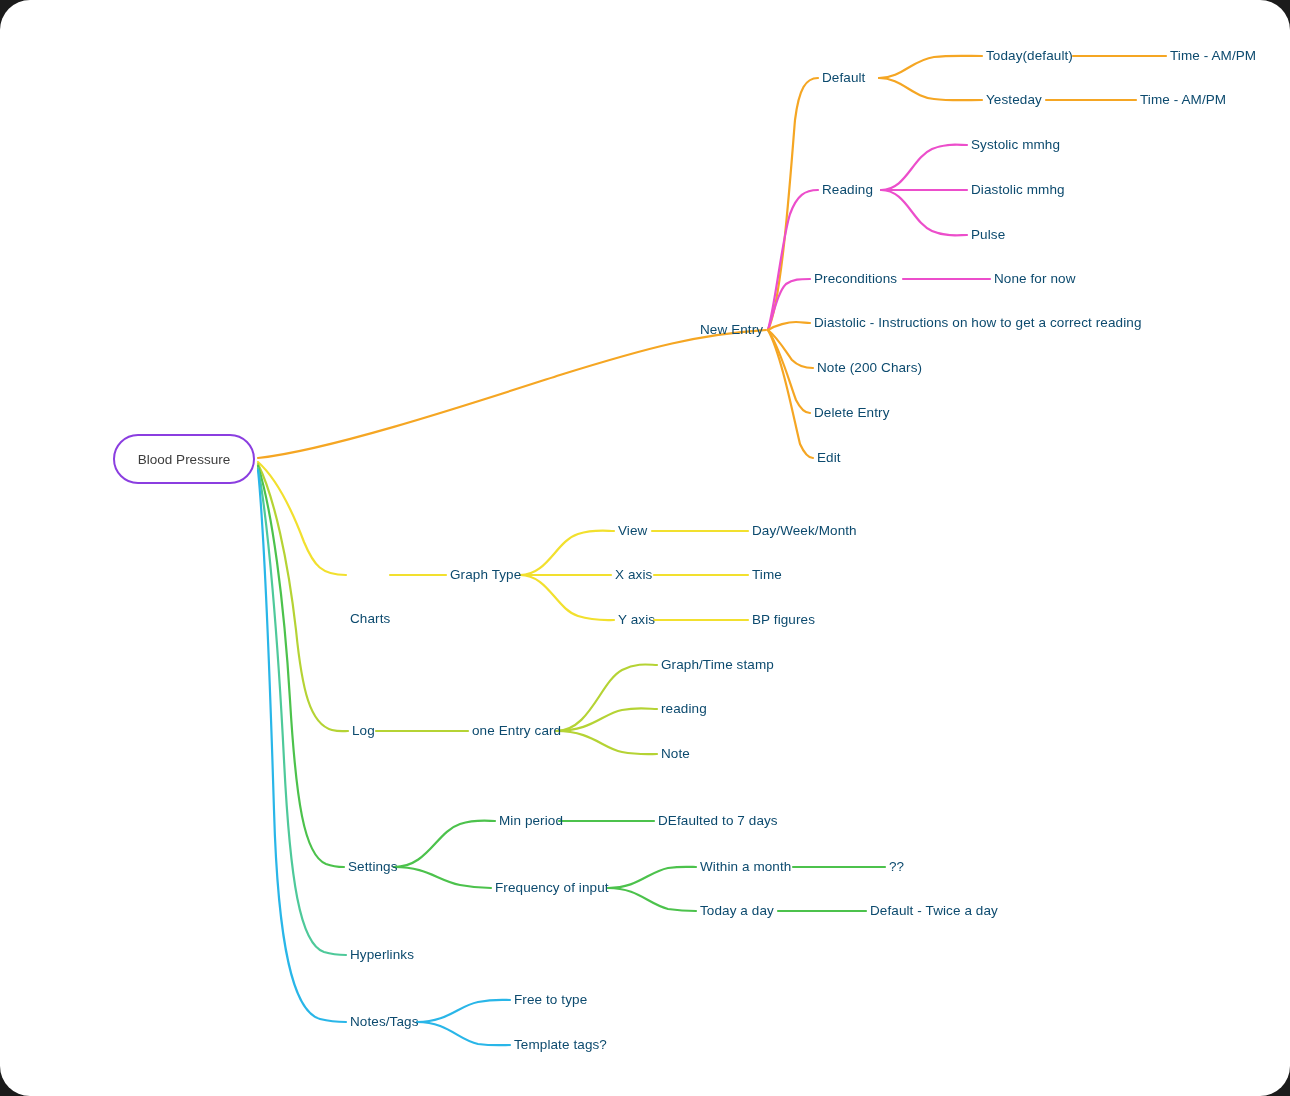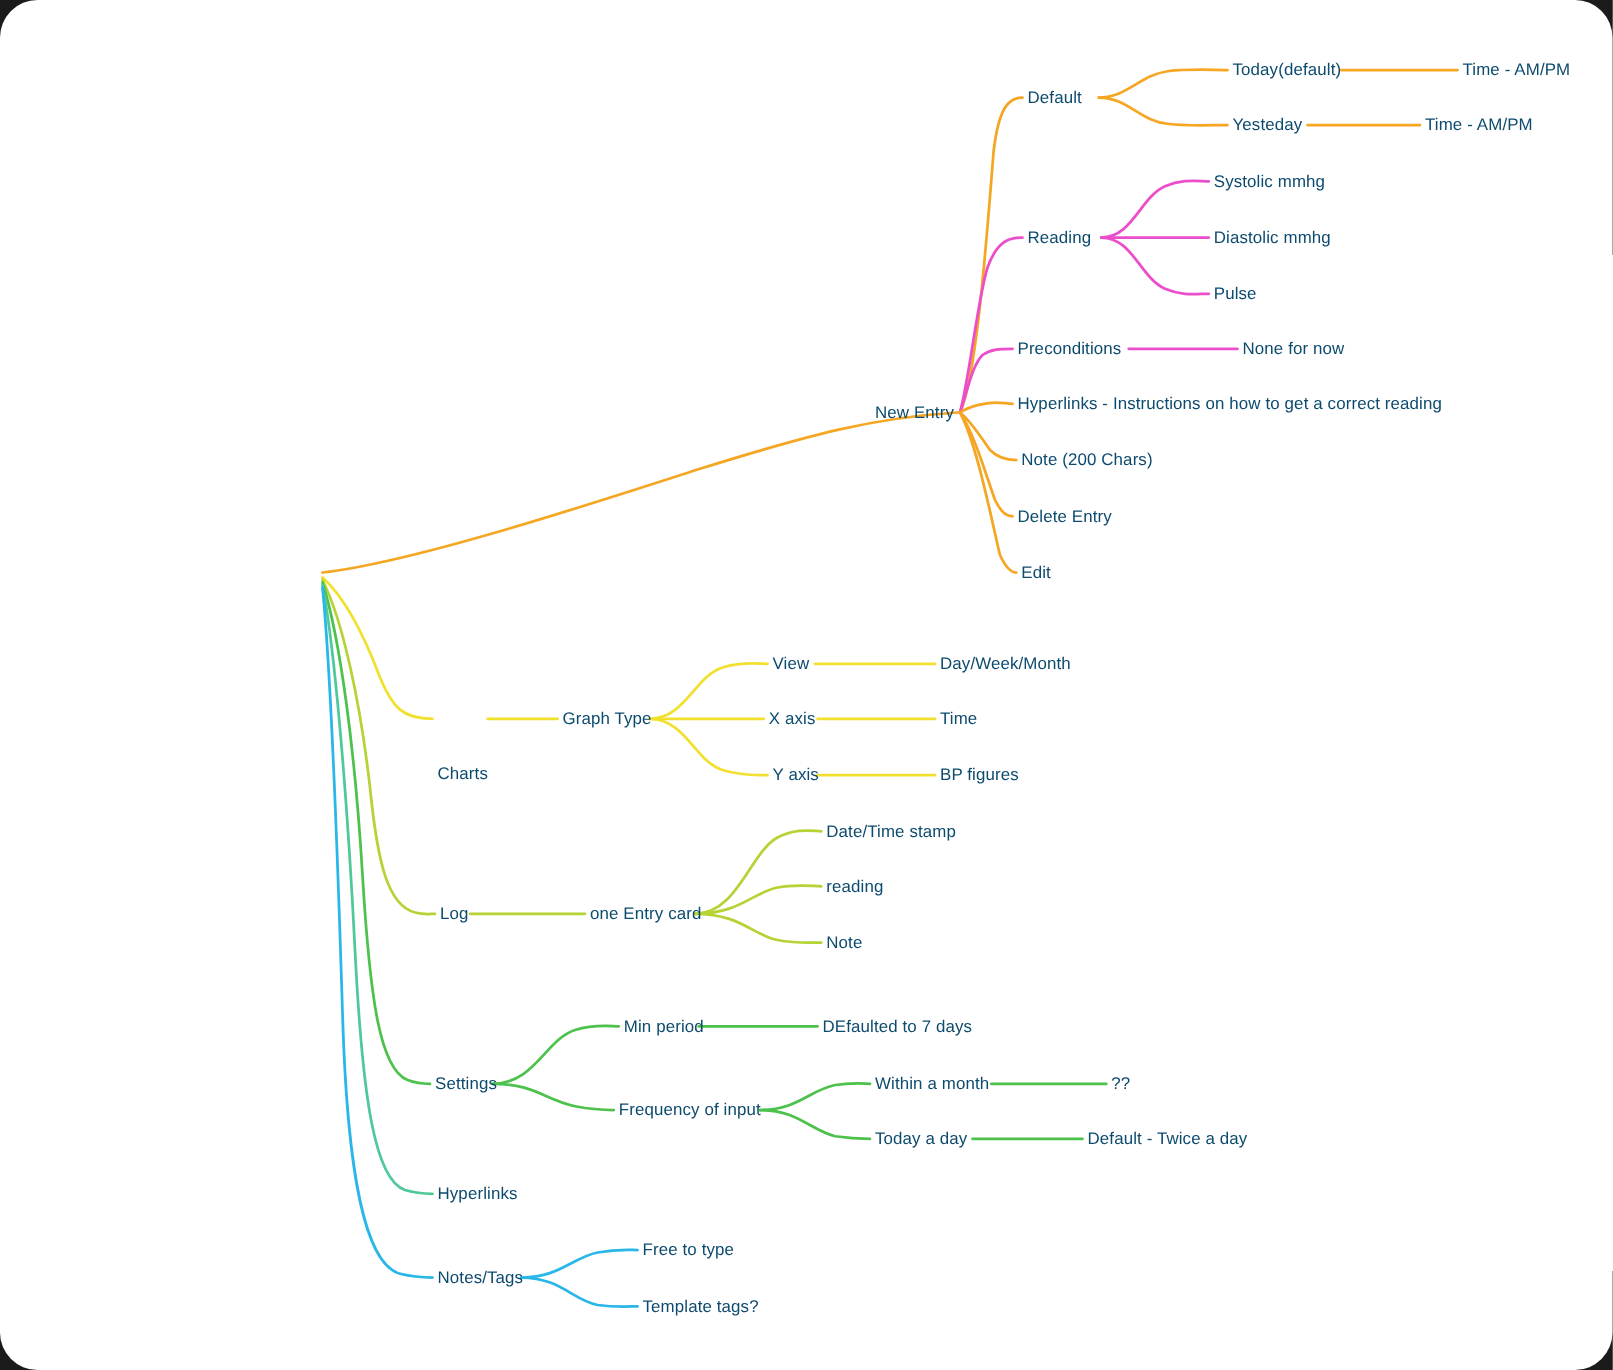--- a/index.html
+++ b/index.html
@@ -117,50 +117,53 @@
       <path stroke="#4cc24c" d="M778,911 L866,911"></path>
 
       <path stroke="#4ec99a" d="M258,468 C268,520 278,640 284,760 C290,880 300,944 324,952 C334,955 342,955 346,955"></path>
 
       <path stroke="#29b6e8" d="M258,470 C264,530 270,680 274,810 C278,950 294,1012 320,1019 C332,1022 342,1022 346,1022"></path>
       <path stroke="#29b6e8" d="M417,1022 C448,1022 458,1006 478,1002 C494,999 504,1000 510,1000"></path>
       <path stroke="#29b6e8" d="M417,1022 C448,1022 458,1040 478,1044 C494,1046 504,1045 510,1045"></path>
     </g>
   </svg>
 
+  <div id="root-node" style="left: 113px; top: 434px; width: 142px; height: 50px; border-color: rgb(139, 62, 224);">
+    <span>Blood Pressure</span>
+  </div>
 
   <div class="node anchor-left" id="n-new-entry" style="left: 700px; top: 330px;">New Entry</div>
   <div class="node anchor-left" id="n-calendar" style="left: 822px; top: 78px;">Default</div>
   <div class="node anchor-left" id="n-today" style="left: 986px; top: 56px;">Today(default)</div>
   <div class="node anchor-left" id="n-today-time" style="left: 1170px; top: 56px;">Time - AM/PM</div>
   <div class="node anchor-left" id="n-yesteday" style="left: 986px; top: 100px;">Yesteday</div>
   <div class="node anchor-left" id="n-yesteday-time" style="left: 1140px; top: 100px;">Time - AM/PM</div>
   <div class="node anchor-left" id="n-reading" style="left: 822px; top: 190px;">Reading</div>
   <div class="node anchor-left" id="n-systolic" style="left: 971px; top: 145px;">Systolic mmhg</div>
   <div class="node anchor-left" id="n-diastolic" style="left: 971px; top: 190px;">Diastolic mmhg</div>
   <div class="node anchor-left" id="n-pulse" style="left: 971px; top: 235px;">Pulse</div>
   <div class="node anchor-left" id="n-preconditions" style="left: 814px; top: 279px;">Preconditions</div>
   <div class="node anchor-left" id="n-none-for-now" style="left: 994px; top: 279px;">None for now</div>
-  <div class="node anchor-left" id="n-hyperlinks-instr" style="left: 814px; top: 323px;">Hyperlinks - Instructions on how to get a correct reading</div>
+  <div class="node anchor-left" id="n-hyperlinks-instr" style="left: 814px; top: 323px;">Diastolic - Instructions on how to get a correct reading</div>
   <div class="node anchor-left" id="n-note-200" style="left: 817px; top: 368px;">Note (200 Chars)</div>
   <div class="node anchor-left" id="n-delete-entry" style="left: 814px; top: 413px;">Delete Entry</div>
   <div class="node anchor-left" id="n-edit" style="left: 817px; top: 458px;">Edit</div>
 
   <div class="node anchor-left" id="n-charts" style="left: 350px; top: 575px; margin-top: 44px;">Charts</div>
   <div class="node anchor-left" id="n-graph-type" style="left: 450px; top: 575px;">Graph Type</div>
   <div class="node anchor-left" id="n-view" style="left: 618px; top: 531px;">View</div>
   <div class="node anchor-left" id="n-day-week-month" style="left: 752px; top: 531px;">Day/Week/Month</div>
   <div class="node anchor-left" id="n-x-axis" style="left: 615px; top: 575px;">X axis</div>
   <div class="node anchor-left" id="n-time" style="left: 752px; top: 575px;">Time</div>
   <div class="node anchor-left" id="n-y-axis" style="left: 618px; top: 620px;">Y axis</div>
   <div class="node anchor-left" id="n-bp-figures" style="left: 752px; top: 620px;">BP figures</div>
 
   <div class="node anchor-left" id="n-log" style="left: 352px; top: 731px;">Log</div>
   <div class="node anchor-left" id="n-entry-card" style="left: 472px; top: 731px;">one Entry card</div>
-  <div class="node anchor-left" id="n-date-time-stamp" style="left: 661px; top: 665px;">Date/Time stamp</div>
+  <div class="node anchor-left" id="n-date-time-stamp" style="left: 661px; top: 665px;">Graph/Time stamp</div>
   <div class="node anchor-left" id="n-reading-log" style="left: 661px; top: 709px;">reading</div>
   <div class="node anchor-left" id="n-note-log" style="left: 661px; top: 754px;">Note</div>
 
   <div class="node anchor-left" id="n-settings" style="left: 348px; top: 867px;">Settings</div>
   <div class="node anchor-left" id="n-min-period" style="left: 499px; top: 821px;">Min period</div>
   <div class="node anchor-left" id="n-defaulted-7days" style="left: 658px; top: 821px;">DEfaulted to 7 days</div>
   <div class="node anchor-left" id="n-freq-of-input" style="left: 495px; top: 888px;">Frequency of input</div>
   <div class="node anchor-left" id="n-within-month" style="left: 700px; top: 867px;">Within a month</div>
   <div class="node anchor-left" id="n-within-month-q" style="left: 889px; top: 867px;">??</div>
   <div class="node anchor-left" id="n-within-day" style="left: 700px; top: 911px;">Today a day</div>

